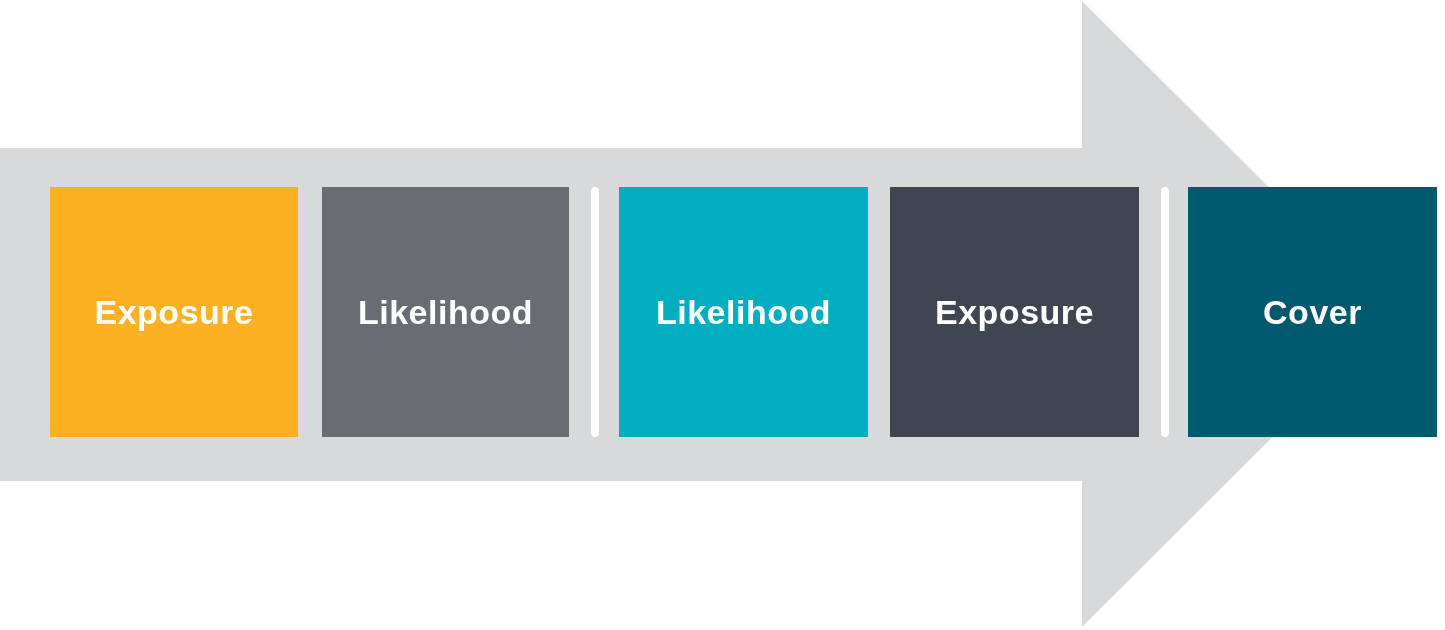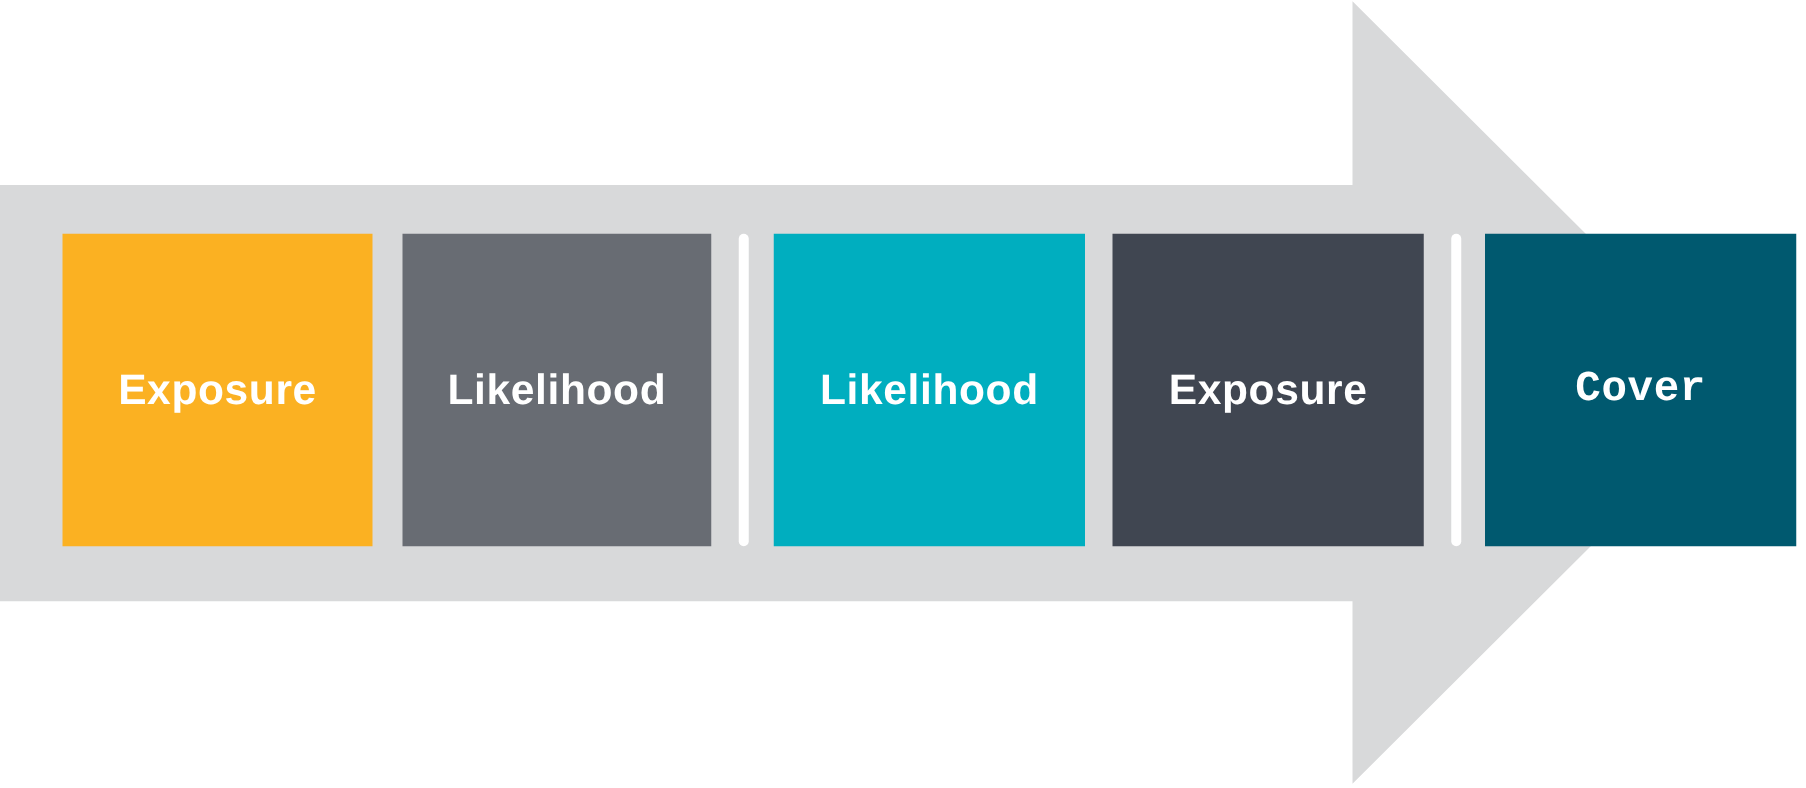--- a/index.html
+++ b/index.html
@@ -76,21 +76,21 @@
     </div>
       <div class="step" style="background: rgb(104, 108, 115);">
       <span class="step-label" style="color: rgb(255, 255, 255);">Likelihood</span>
     </div>
       <div class="step" style="background: rgb(0, 174, 191);">
       <span class="step-label" style="color: rgb(255, 255, 255);">Likelihood</span>
     </div>
       <div class="step" style="background: rgb(64, 70, 81);">
       <span class="step-label" style="color: rgb(255, 255, 255);">Exposure</span>
     </div>
-      <div class="step" style="background: rgb(0, 89, 111); font-family: Liberation Mono, monospace;">
+      <div class="step" style="background: rgb(0, 89, 111);">
       <span class="step-label" style="color: rgb(255, 255, 255);">Cover</span>
     </div>
     </div>
 
   <div class="divider divider-1" style="background: rgb(255, 255, 255);"></div>
   <div class="divider divider-2" style="background: rgb(255, 255, 255);"></div>
 
 </div>
 
 </body></html>

